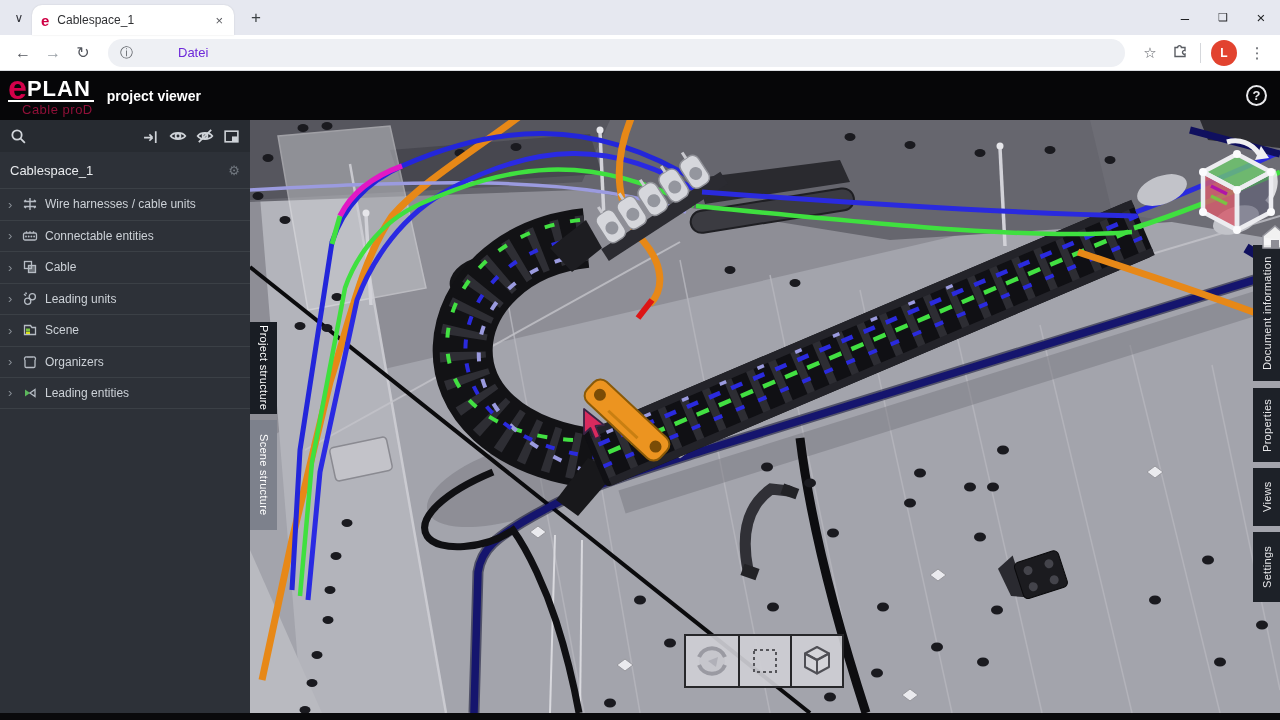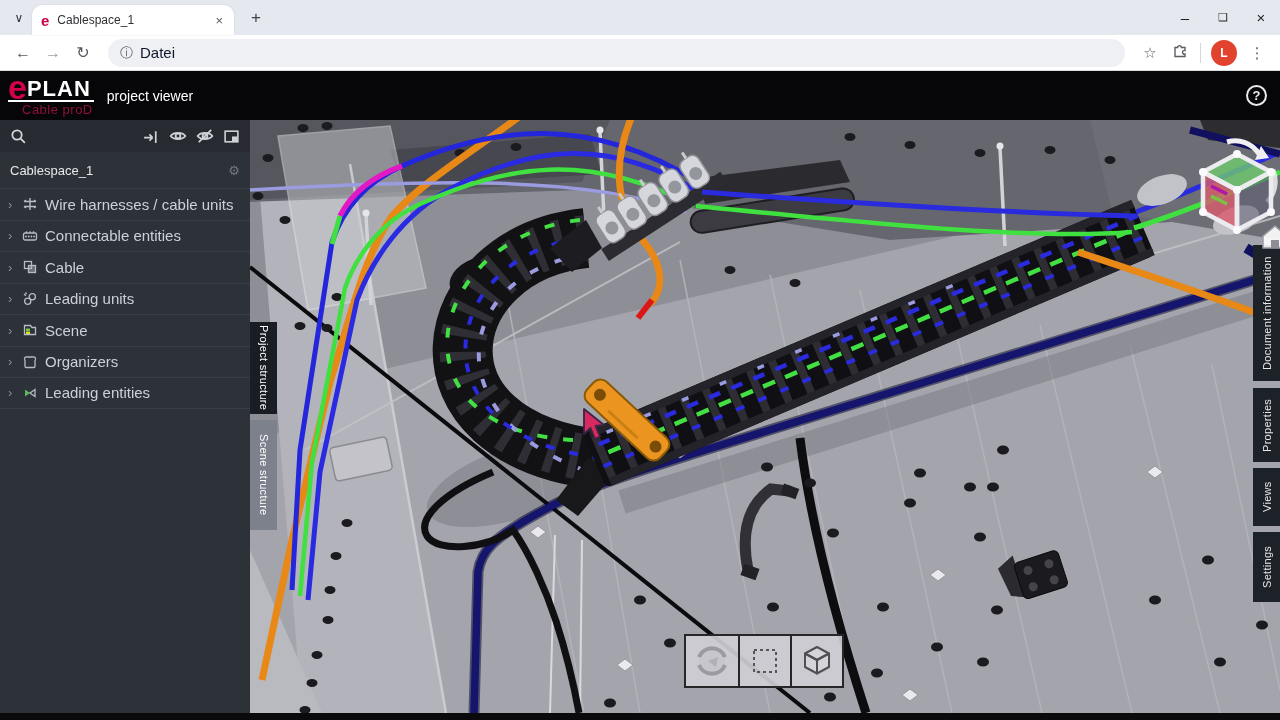--- a/index.html
+++ b/index.html
@@ -19,54 +19,54 @@
   .win-controls { position:absolute; right:0; top:0; height:35px; display:flex; align-items:center; }
   .win-btn { width:38px; text-align:center; color:#1f2023; }
   .win-min { font-size:15px; } .win-restore { font-size:11px; } .win-close { font-size:15px; }
 
   .toolbar { height:36px; background:#fff; border-bottom:1px solid #dadce0; display:flex; align-items:center; padding:0 8px; }
   .nav-btn { width:30px; text-align:center; font-size:16px; color:#54575e; }
   .nav-btn.fwd { color:#9aa0a6; }
   .addressbar { flex:1; height:28px; margin:0 10px; background:#eef0f4; border-radius:14px;
     display:flex; align-items:center; padding:0 12px; }
   .addr-info { font-size:13px; color:#5f6368; margin-right:7px; }
-  .addr-text { font-size:15px; color:#0f172a; }
+  .addr-text { font-size:13px; color:#6d28d9;margin-left:38px; }
   .tb-icon { width:30px; text-align:center; font-size:15px; color:#5a5d63; }
   .tb-sep { width:1px; height:20px; background:#d5d7db; margin:0 5px; }
   .avatar { width:26px; height:26px; border-radius:50%; background:#e2432f; color:#fff; font-size:12px;
     font-weight:bold; display:flex; align-items:center; justify-content:center; margin:0 5px; }
 
   
   .appheader { height:49px; background:#060608; display:flex; align-items:center; position:relative; }
   .logo { margin-left:8px; display:flex; flex-direction:column; align-items:flex-start; }
   .logo-row { display:flex; align-items:flex-end; border-bottom:2px solid #fff; padding:0 3px 0 0; }
   .logo-e { font-weight:bold; font-size:34px; line-height:.78; color:#d4004a; }
   .logo-plan { font-weight:bold; font-size:22px; line-height:.95; color:#fff; letter-spacing:1px; }
   .logo-sub { font-size:13px; color:#8f1038; font-weight:normal; letter-spacing:.5px; margin-left:14px; }
-  .app-title { color:#fff; font-weight:normal; font-size:14px; margin-left:13px; }
+  .app-title { color:#fff; font-weight:bold; font-size:14px; margin-left:13px; }
   .help-btn { position:absolute; right:13px; top:14px; width:21px; height:21px; border:2px solid #e9e9ec;
     border-radius:50%; color:#e9e9ec; font-size:13px; font-weight:bold; display:flex; align-items:center; justify-content:center; }
 
   
   .main { display:flex; height:593px; }
   .bottombar { height:7px; background:#0a0a0c; }
 
   
   .sidebar { width:250px; background:#2d3138; display:flex; flex-direction:column; }
   .sb-toolbar { height:32px; background:#272b31; display:flex; align-items:center; padding:0 10px; }
   .sb-tools-right { margin-left:auto; display:flex; gap:9px; align-items:center; }
   .sb-icon { display:flex; align-items:center; }
   .sb-project { height:36px; display:flex; align-items:center; padding:0 10px; }
   .sb-project-name { font-size:13px; color:#e8eaed; }
   .sb-gear { margin-left:auto; color:#70767e; font-size:13px; }
   .sb-item { height:31.5px; display:flex; align-items:center; padding:0 8px; border-top:1px solid #3b4046; }
   .sb-item:last-child { border-bottom:1px solid #3b4046; }
   .sb-chevron { color:#8a9097; font-size:13px; width:12px; }
   .sb-item-icon { width:16px; height:16px; margin:0 7px 0 2px; }
-  .sb-item-label { font-size:15px; color:#ccd1d7; }
+  .sb-item-label { font-size:12px; color:#ccd1d7; }
 
   
   .viewport { position:relative; width:1030px; height:593px; background:#8e8e96; overflow:hidden; }
   svg.scene { position:absolute; left:0; top:0; }
 
   .vtab { position:absolute; writing-mode:vertical-rl; font-size:11px; display:flex;
     align-items:center; justify-content:center; letter-spacing:.3px; }
   .vtab-left1 { left:0; top:202px; width:27px; height:92px; background:#191d24; color:#fff; }
   .vtab-left2 { left:0; top:300px; width:27px; height:110px; background:#7d818c; color:#fff; }
   .vtab-right { right:0; width:27px; background:#1d2128; color:#e8e8ea; transform:rotate(180deg); }

